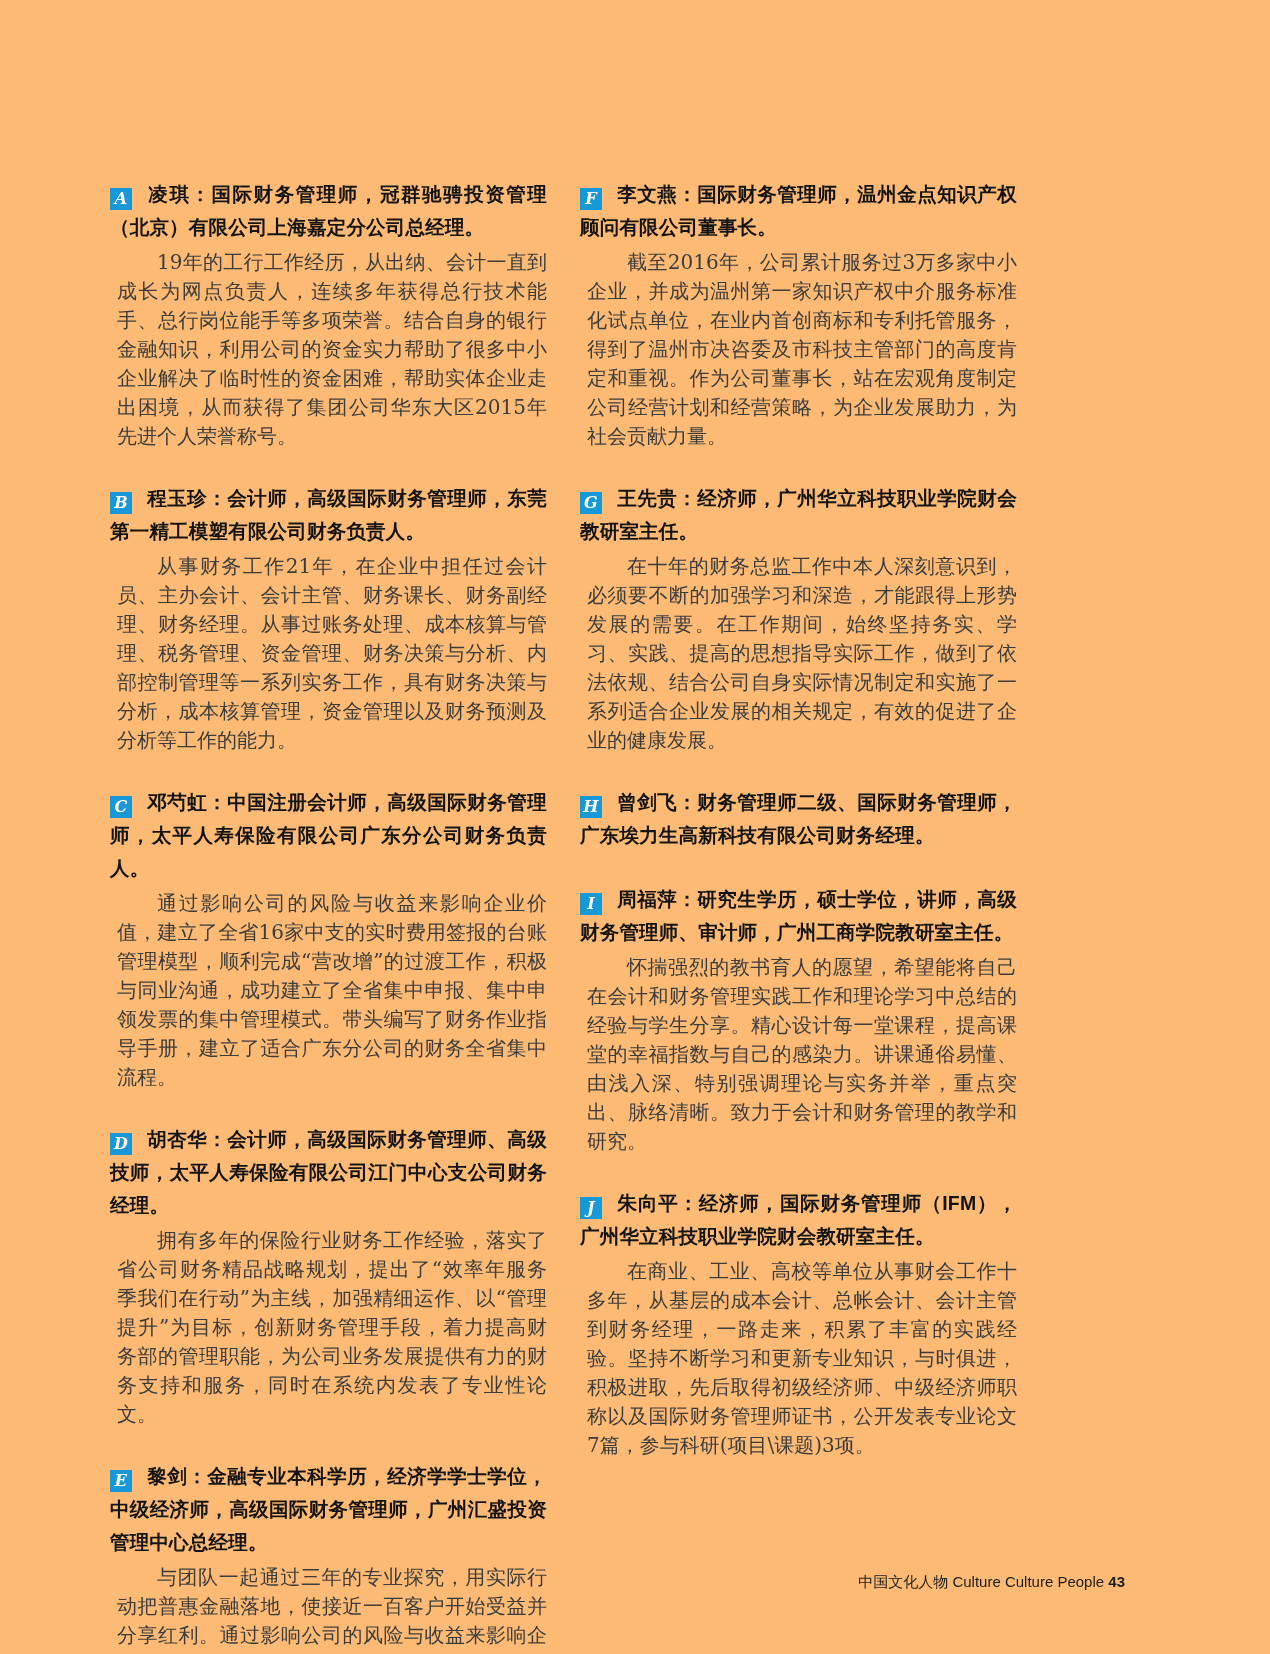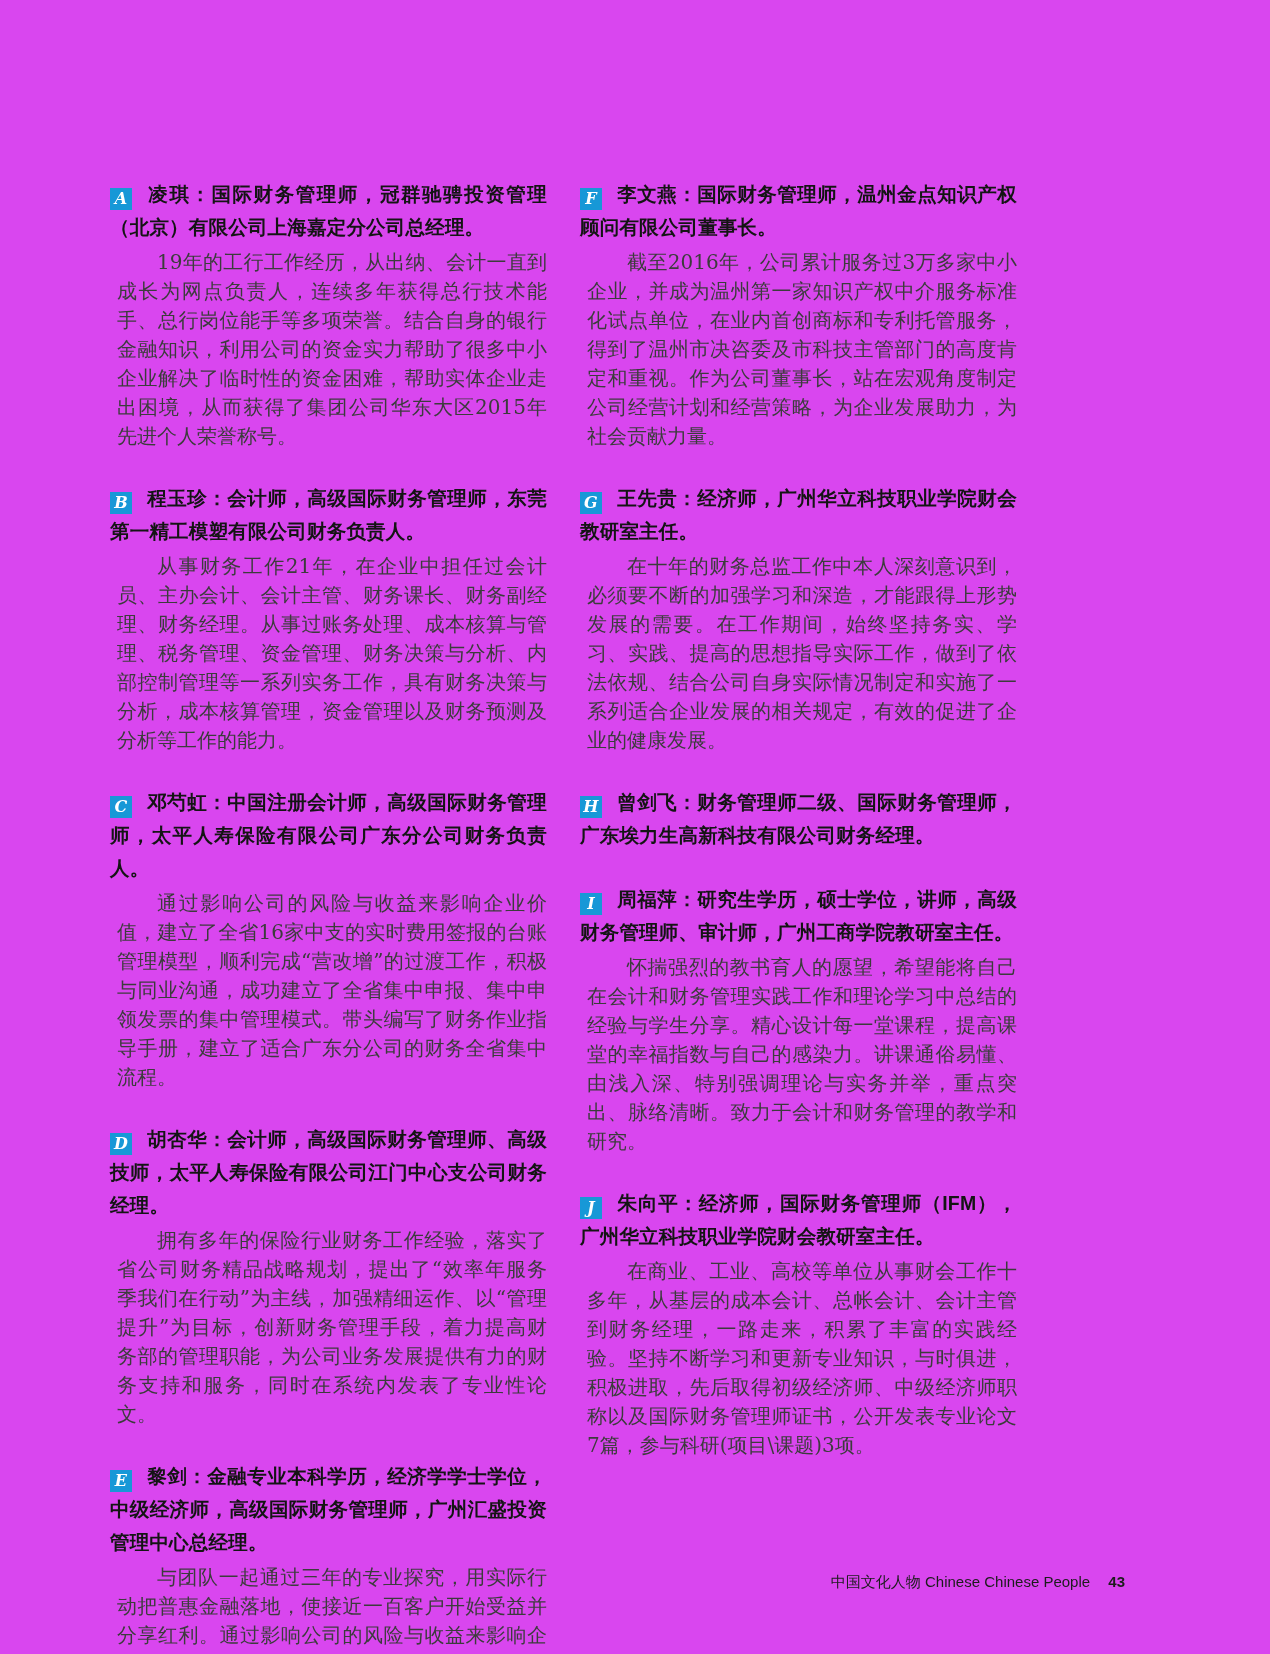--- a/index.html
+++ b/index.html
@@ -1,20 +1,20 @@
 <!DOCTYPE html>
 <html><head>
 <meta charset="utf-8">
 <style>
   html,body { margin:0; padding:0; background:#e8e8e8; }
   .page {
     position:relative;
     width:1270px; height:1654px;
     margin:0 auto;
-    background:#d946ef;
+    background:#fdba74;
     font-family:"DejaVu Serif", serif;
     overflow:hidden;
   }
   .columns {
     position:absolute;
     top:178px; left:110px;
     display:flex;
     gap:33px;
   }
   .column { width:437px; }
@@ -54,21 +54,21 @@
     position:absolute;
     right:145px;
     bottom:62px;
     font-family:"Liberation Sans", sans-serif;
     font-size:15px;
     color:#1c1c1c;
     white-space:nowrap;
   }
   .footer .pagenum {
     font-weight:bold;
-    margin-left:14px;
+    margin-left:0;
   }
 </style>
 </head>
 <body>
 
 <div class="page">
 
   <div class="columns">
 
     <div class="column">
@@ -125,17 +125,17 @@
         <div class="entry-header"><span class="badge">J</span><span>朱向平：经济师，国际财务管理师（IFM），广州华立科技职业学院财会教研室主任。</span></div>
         <p class="entry-body">在商业、工业、高校等单位从事财会工作十多年，从基层的成本会计、总帐会计、会计主管到财务经理，一路走来，积累了丰富的实践经验。坚持不断学习和更新专业知识，与时俱进，积极进取，先后取得初级经济师、中级经济师职称以及国际财务管理师证书，公开发表专业论文7篇，参与科研(项目\课题)3项。</p>
       </div>
 
     </div>
 
   </div>
 
   <div class="footer">
     <span>中国文化人物</span>
-    <span>Chinese Chinese People</span>
+    <span>Culture Culture People</span>
     <span class="pagenum">43</span>
   </div>
 
 </div>
 
 </body></html>

